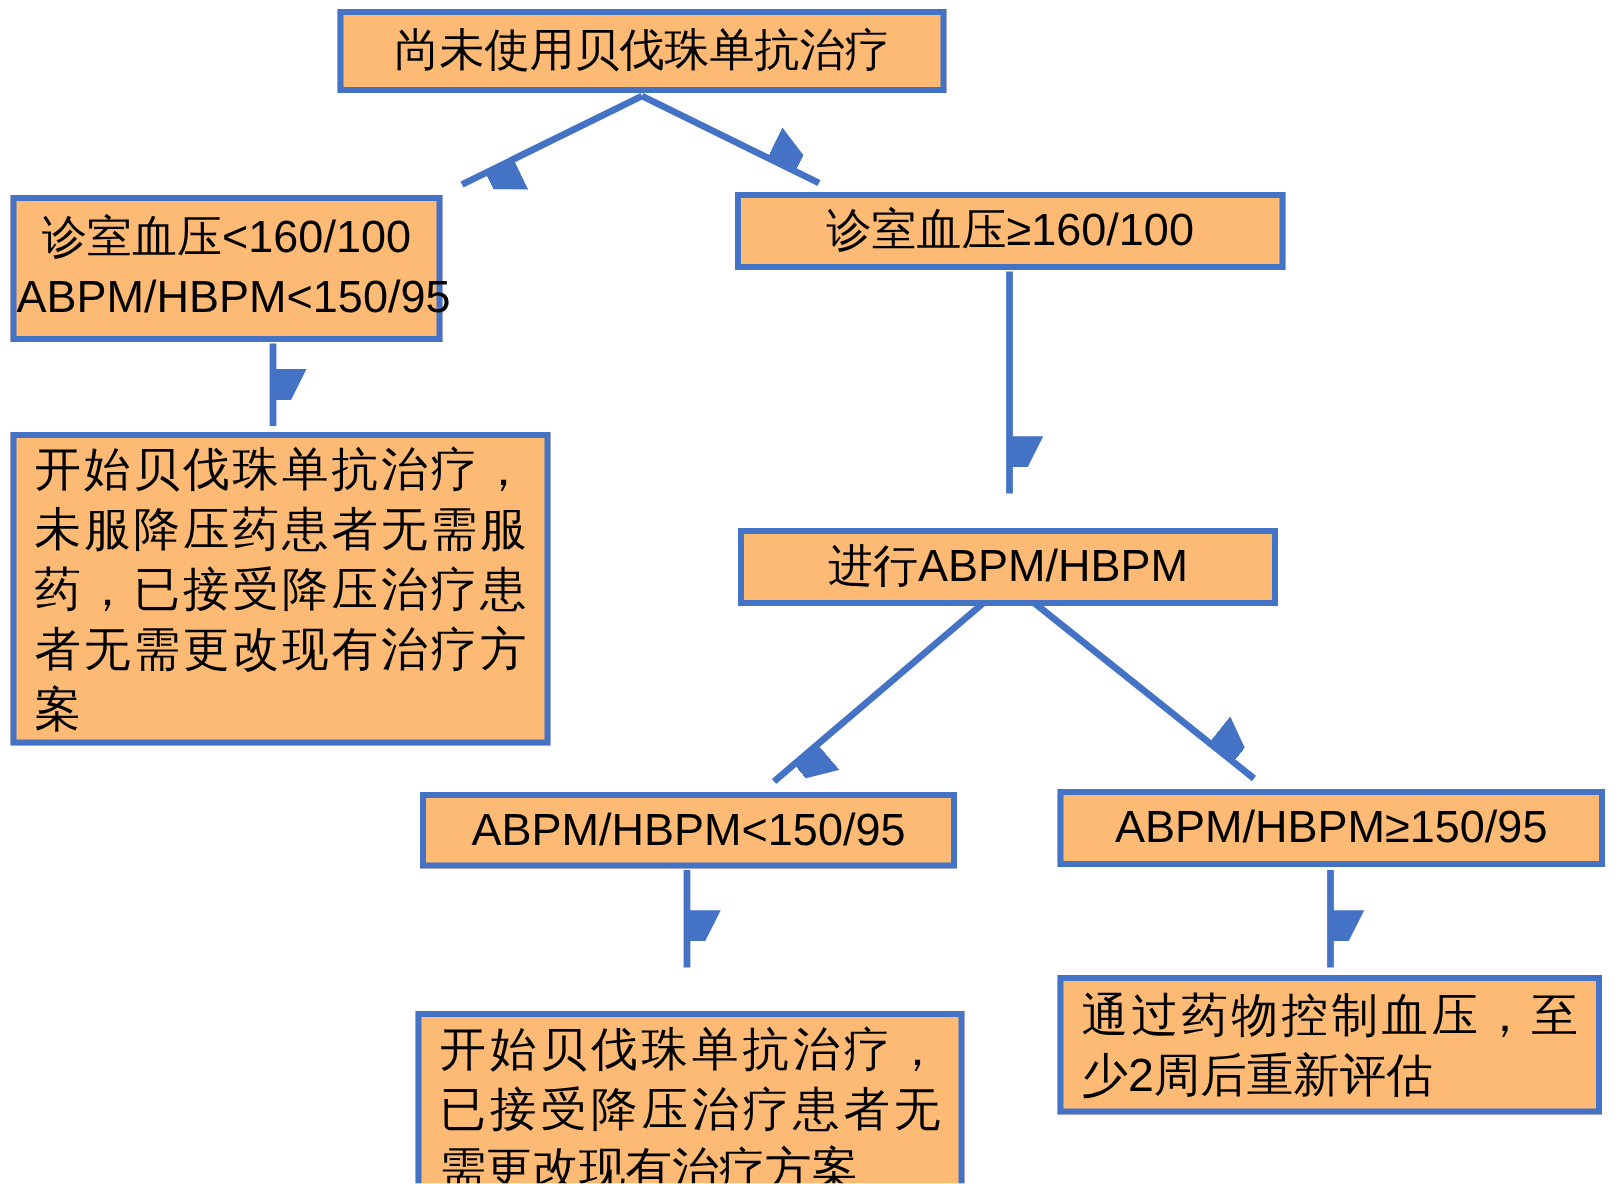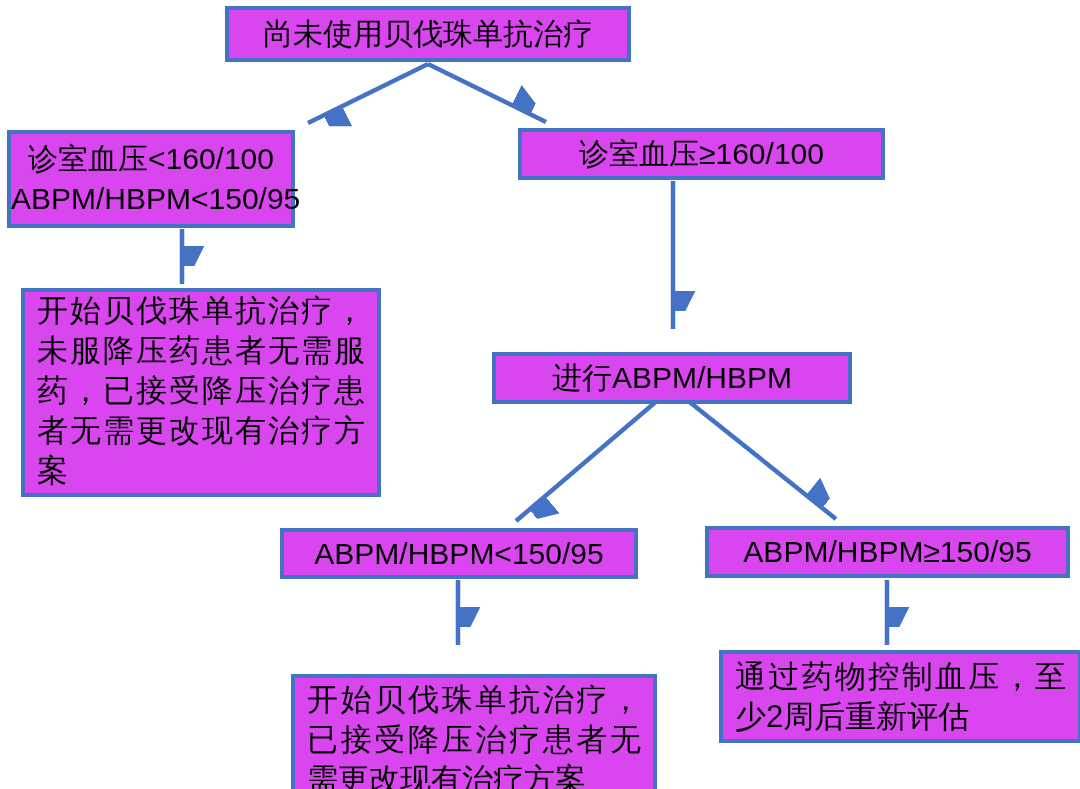--- a/index.html
+++ b/index.html
@@ -8,42 +8,41 @@
     width:1080px;height:789px;
     background:#ffffff;
     font-family:"Liberation Sans","DejaVu Sans",sans-serif;
     color:#000000;
     overflow:hidden;
   }
   .arrow-layer{position:absolute;left:0;top:0;width:1080px;height:789px;}
   .node{
     position:absolute;
     border:4px solid #4472C4;
-    background:#d946ef;
+    background:#fdba74;
     box-sizing:border-box;
     display:flex;
     flex-direction:column;
     justify-content:center;
     text-align:center;
   }
   .node .t{font-size:30px;line-height:40px;}
   .node.para{
-    justify-content:flex-end;
+    justify-content:center;
     text-align:left;
-    margin-left:14px;
   }
   .node.para .t{
     font-size:31px;line-height:40px;
     padding:2px 12px;
     text-align:justify;
   }
   
   #n-start      {left:225px; top:6px;   width:406px; height:56px;}
   #n-bp-low     {left:7px;   top:130px; width:288px; height:98px;}
-  #n-bp-high    {left:490px; top:128px; width:367px; height:52px;margin-left:28px;}
+  #n-bp-high    {left:490px; top:128px; width:367px; height:52px;}
   #n-treat-left {left:7px;   top:288px; width:360px; height:209px;}
   #n-do-abpm    {left:492px; top:334px; width:360px; height:52px;margin-top:18px;}
   #n-abpm-low   {left:280px; top:528px; width:358px; height:51px;}
   #n-abpm-high  {left:705px; top:526px; width:365px; height:52px;}
   #n-treat-bot  {left:277px; top:674px; width:366px; height:132px;}
   #n-control-bp {left:705px; top:650px; width:363px; height:93px;}
 </style>
 </head>
 <body>
 

